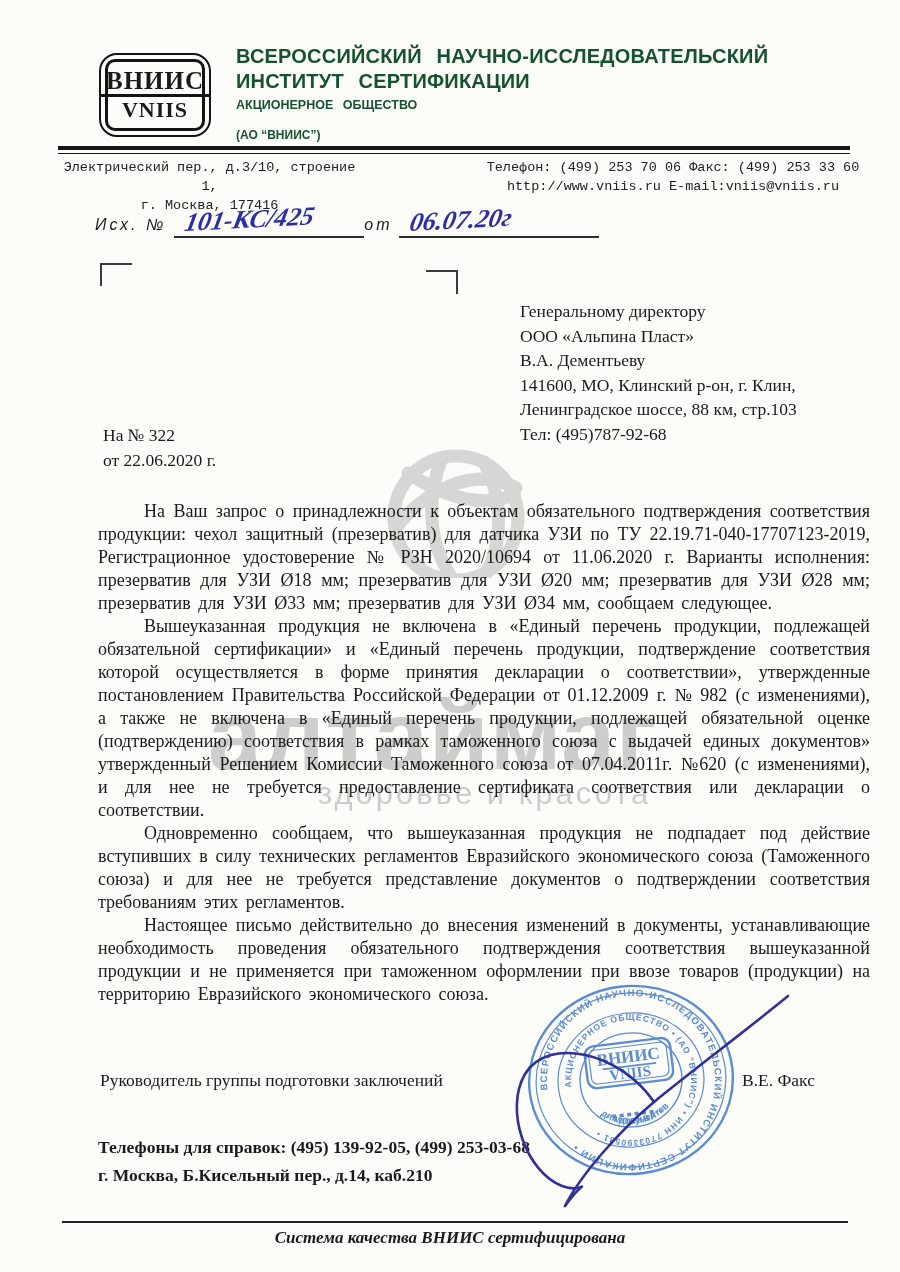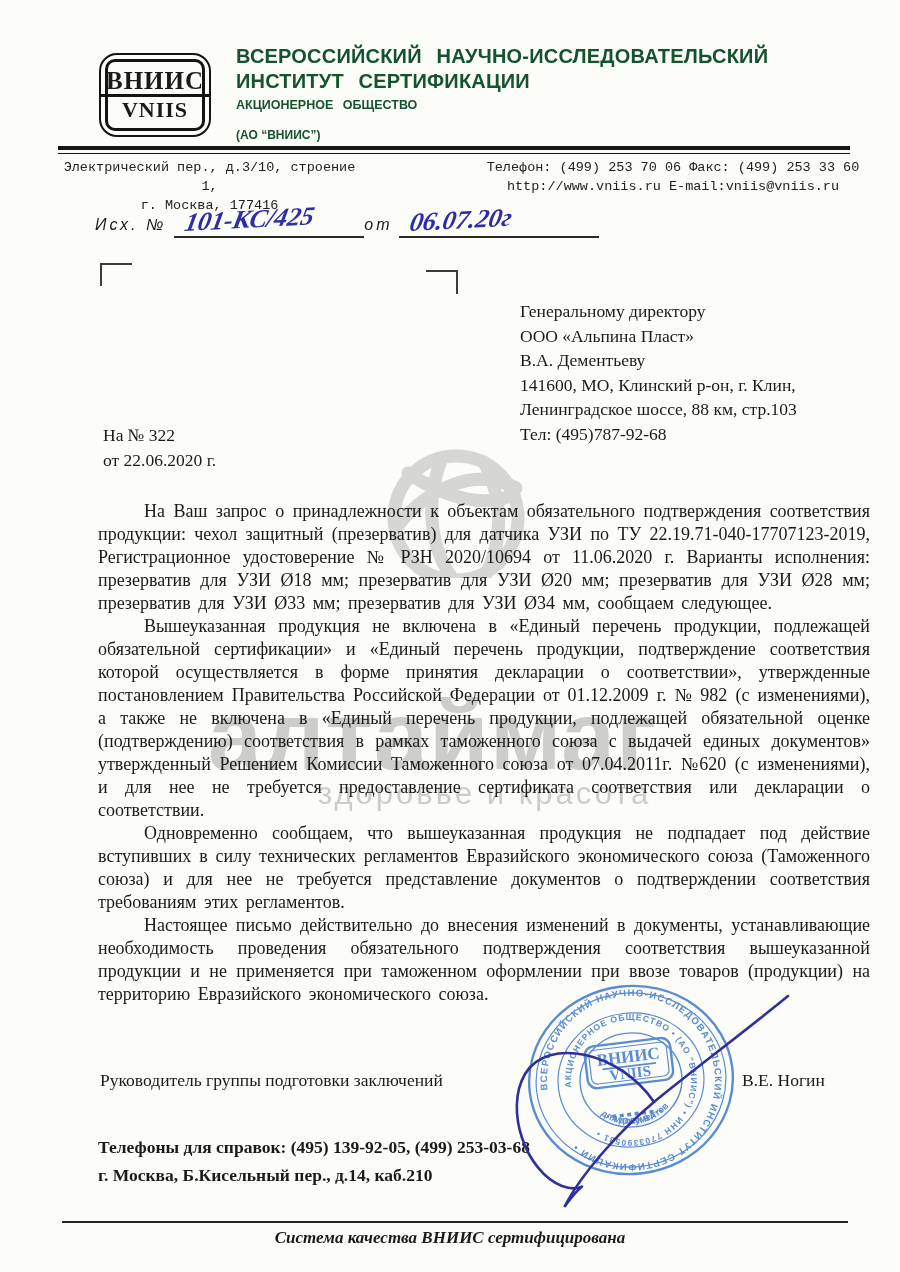--- a/index.html
+++ b/index.html
@@ -143,21 +143,21 @@
   </div>
 
   <div class="abs body-text">
     <p>На Ваш запрос о принадлежности к объектам обязательного подтверждения соответствия продукции: чехол защитный (презерватив) для датчика УЗИ по ТУ 22.19.71-040-17707123-2019, Регистрационное удостоверение № РЗН 2020/10694 от 11.06.2020 г. Варианты исполнения: презерватив для УЗИ Ø18 мм; презерватив для УЗИ Ø20 мм; презерватив для УЗИ Ø28 мм; презерватив для УЗИ Ø33 мм; презерватив для УЗИ Ø34 мм, сообщаем следующее.</p>
     <p>Вышеуказанная продукция не включена в «Единый перечень продукции, подлежащей обязательной сертификации» и «Единый перечень продукции, подтверждение соответствия которой осуществляется в форме принятия декларации о соответствии», утвержденные постановлением Правительства Российской Федерации от 01.12.2009 г. № 982 (с изменениями), а также не включена в «Единый перечень продукции, подлежащей обязательной оценке (подтверждению) соответствия в рамках таможенного союза с выдачей единых документов» утвержденный Решением Комиссии Таможенного союза от 07.04.2011г. №620 (с изменениями), и для нее не требуется предоставление сертификата соответствия или декларации о соответствии.</p>
     <p>Одновременно сообщаем, что вышеуказанная продукция не подпадает под действие вступивших в силу технических регламентов Евразийского экономического союза (Таможенного союза) и для нее не требуется представление документов о подтверждении соответствия требованиям этих регламентов.</p>
     <p>Настоящее письмо действительно до внесения изменений в документы, устанавливающие необходимость проведения обязательного подтверждения соответствия вышеуказанной продукции и не применяется при таможенном оформлении при ввозе товаров (продукции) на территорию Евразийского экономического союза.</p>
   </div>
 
   <div class="abs sig-title">Руководитель группы подготовки заключений</div>
-  <div class="abs sig-name">В.Е. Ногин</div>
+  <div class="abs sig-name">В.Е. Факс</div>
 
   <div class="abs footer-info">
     <div>Телефоны для справок: (495) 139-92-05, (499) 253-03-68</div>
     <div>г. Москва,  Б.Кисельный пер., д.14, каб.210</div>
   </div>
   <div class="abs rule-bottom"></div>
   <div class="abs quality">Система качества ВНИИС сертифицирована</div>
 
   <svg class="abs stamp" width="214" height="196" viewBox="0 0 214 196">
     <defs>

